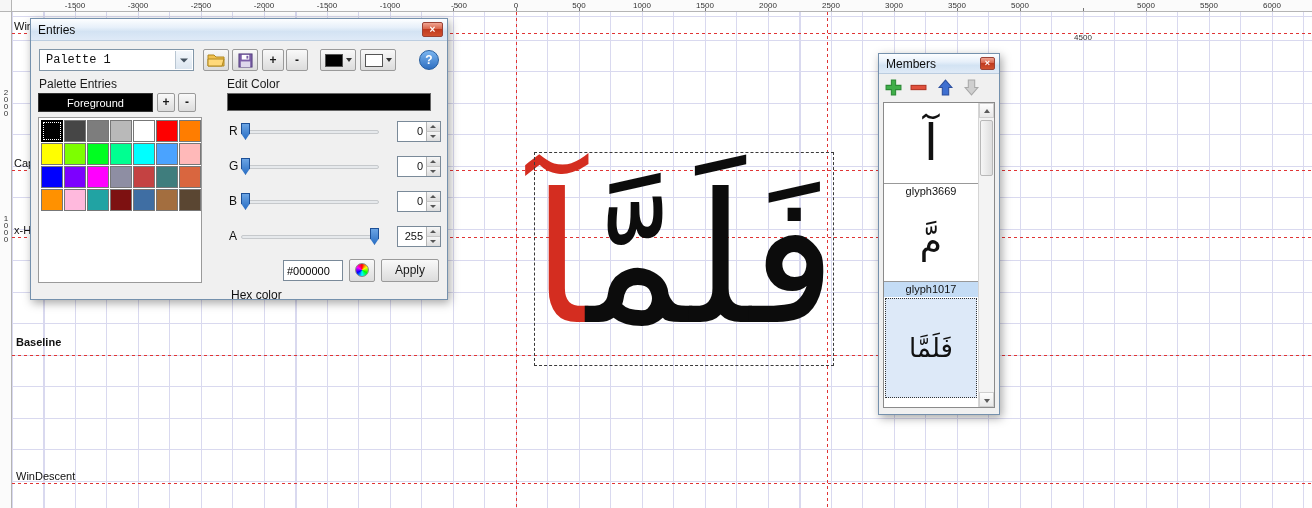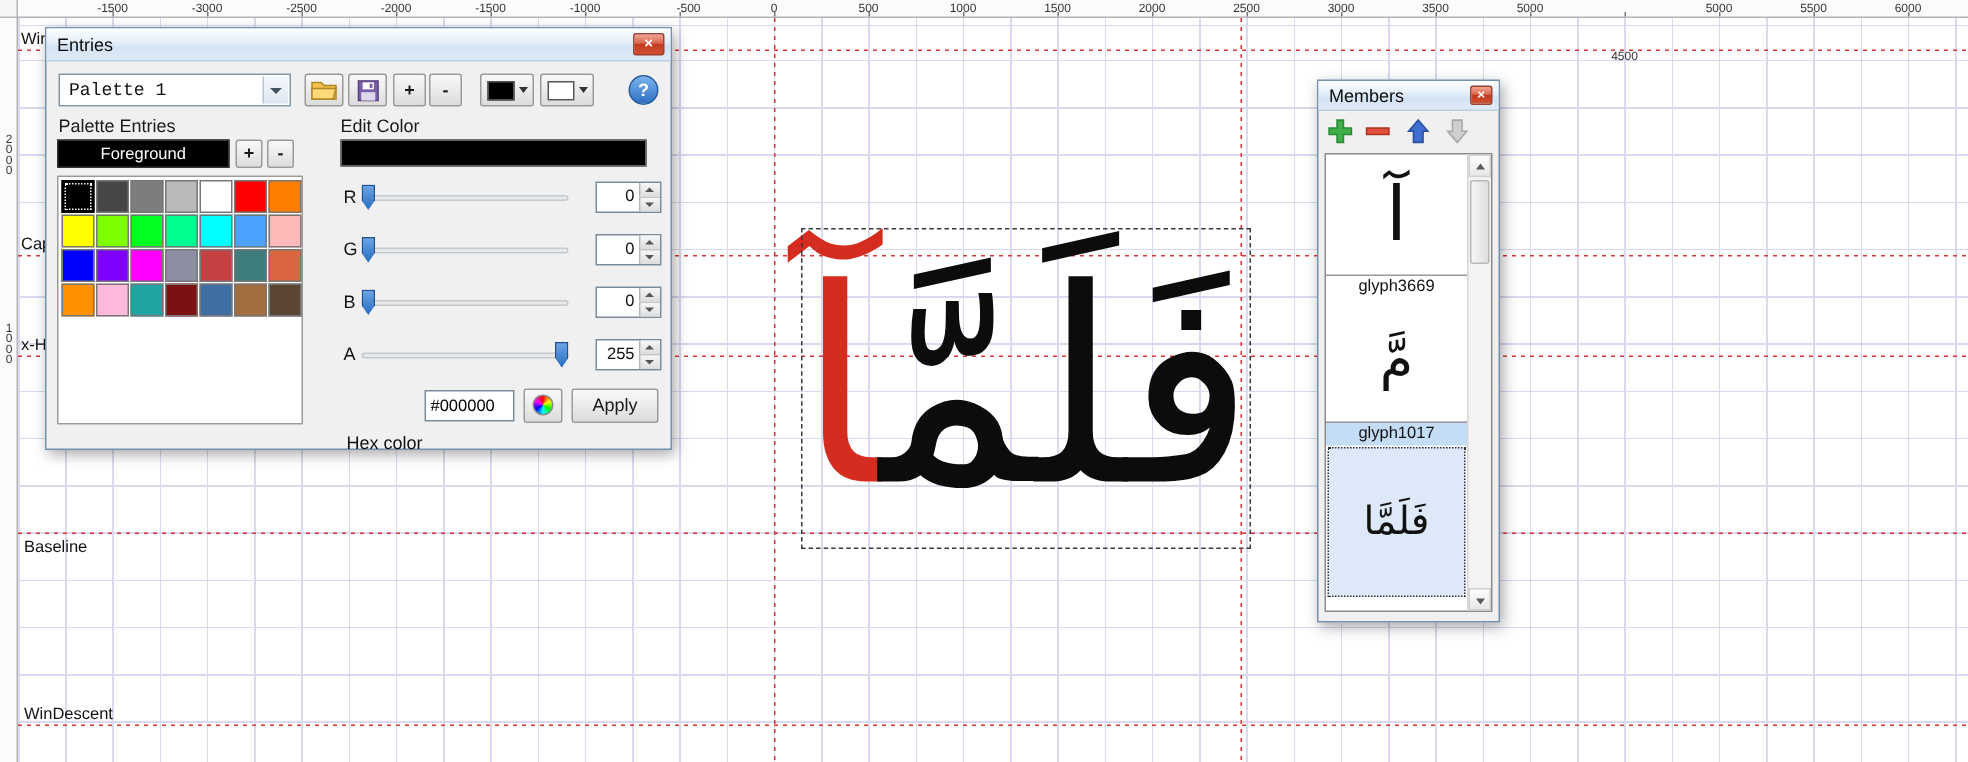--- a/index.html
+++ b/index.html
@@ -115,21 +115,21 @@
   <div class="canvas" id="canvas">
     <div class="glyph"><span class="g-black">فَلَمَّ</span><span class="g-red">آ</span></div>
     <div class="selbox"></div>
   <div class="hguide" style="top: 21px;"></div>
       <span class="glabel" style="left: 2px; top: 8px;">WinAscent</span>
       <div class="hguide" style="top: 158px;"></div>
       <span class="glabel" style="left: 2px; top: 145px;">CapHeight</span>
       <div class="hguide" style="top: 225px;"></div>
       <span class="glabel" style="left: 2px; top: 212px;">x-Height</span>
       <div class="hguide" style="top: 343px;"></div>
-      <span class="glabel" style="left: 4px; top: 347px;">Baseline</span>
+      <span class="glabel" style="left: 4px; top: 324px; font-weight: bold;">Baseline</span>
       <div class="hguide" style="top: 471px;"></div>
       <span class="glabel" style="left: 4px; top: 458px;">WinDescent</span>
       <div class="vguide" style="left: 504px;"></div>
       <div class="vguide" style="left: 815px;"></div>
     </div>
 
   <div class="corner"></div>
   <div class="ruler-top" id="rulerTop">
       <span class="rlbl" style="left: 63px;">-1500</span>
       <span class="rtick" style="left: 63px;"></span>

